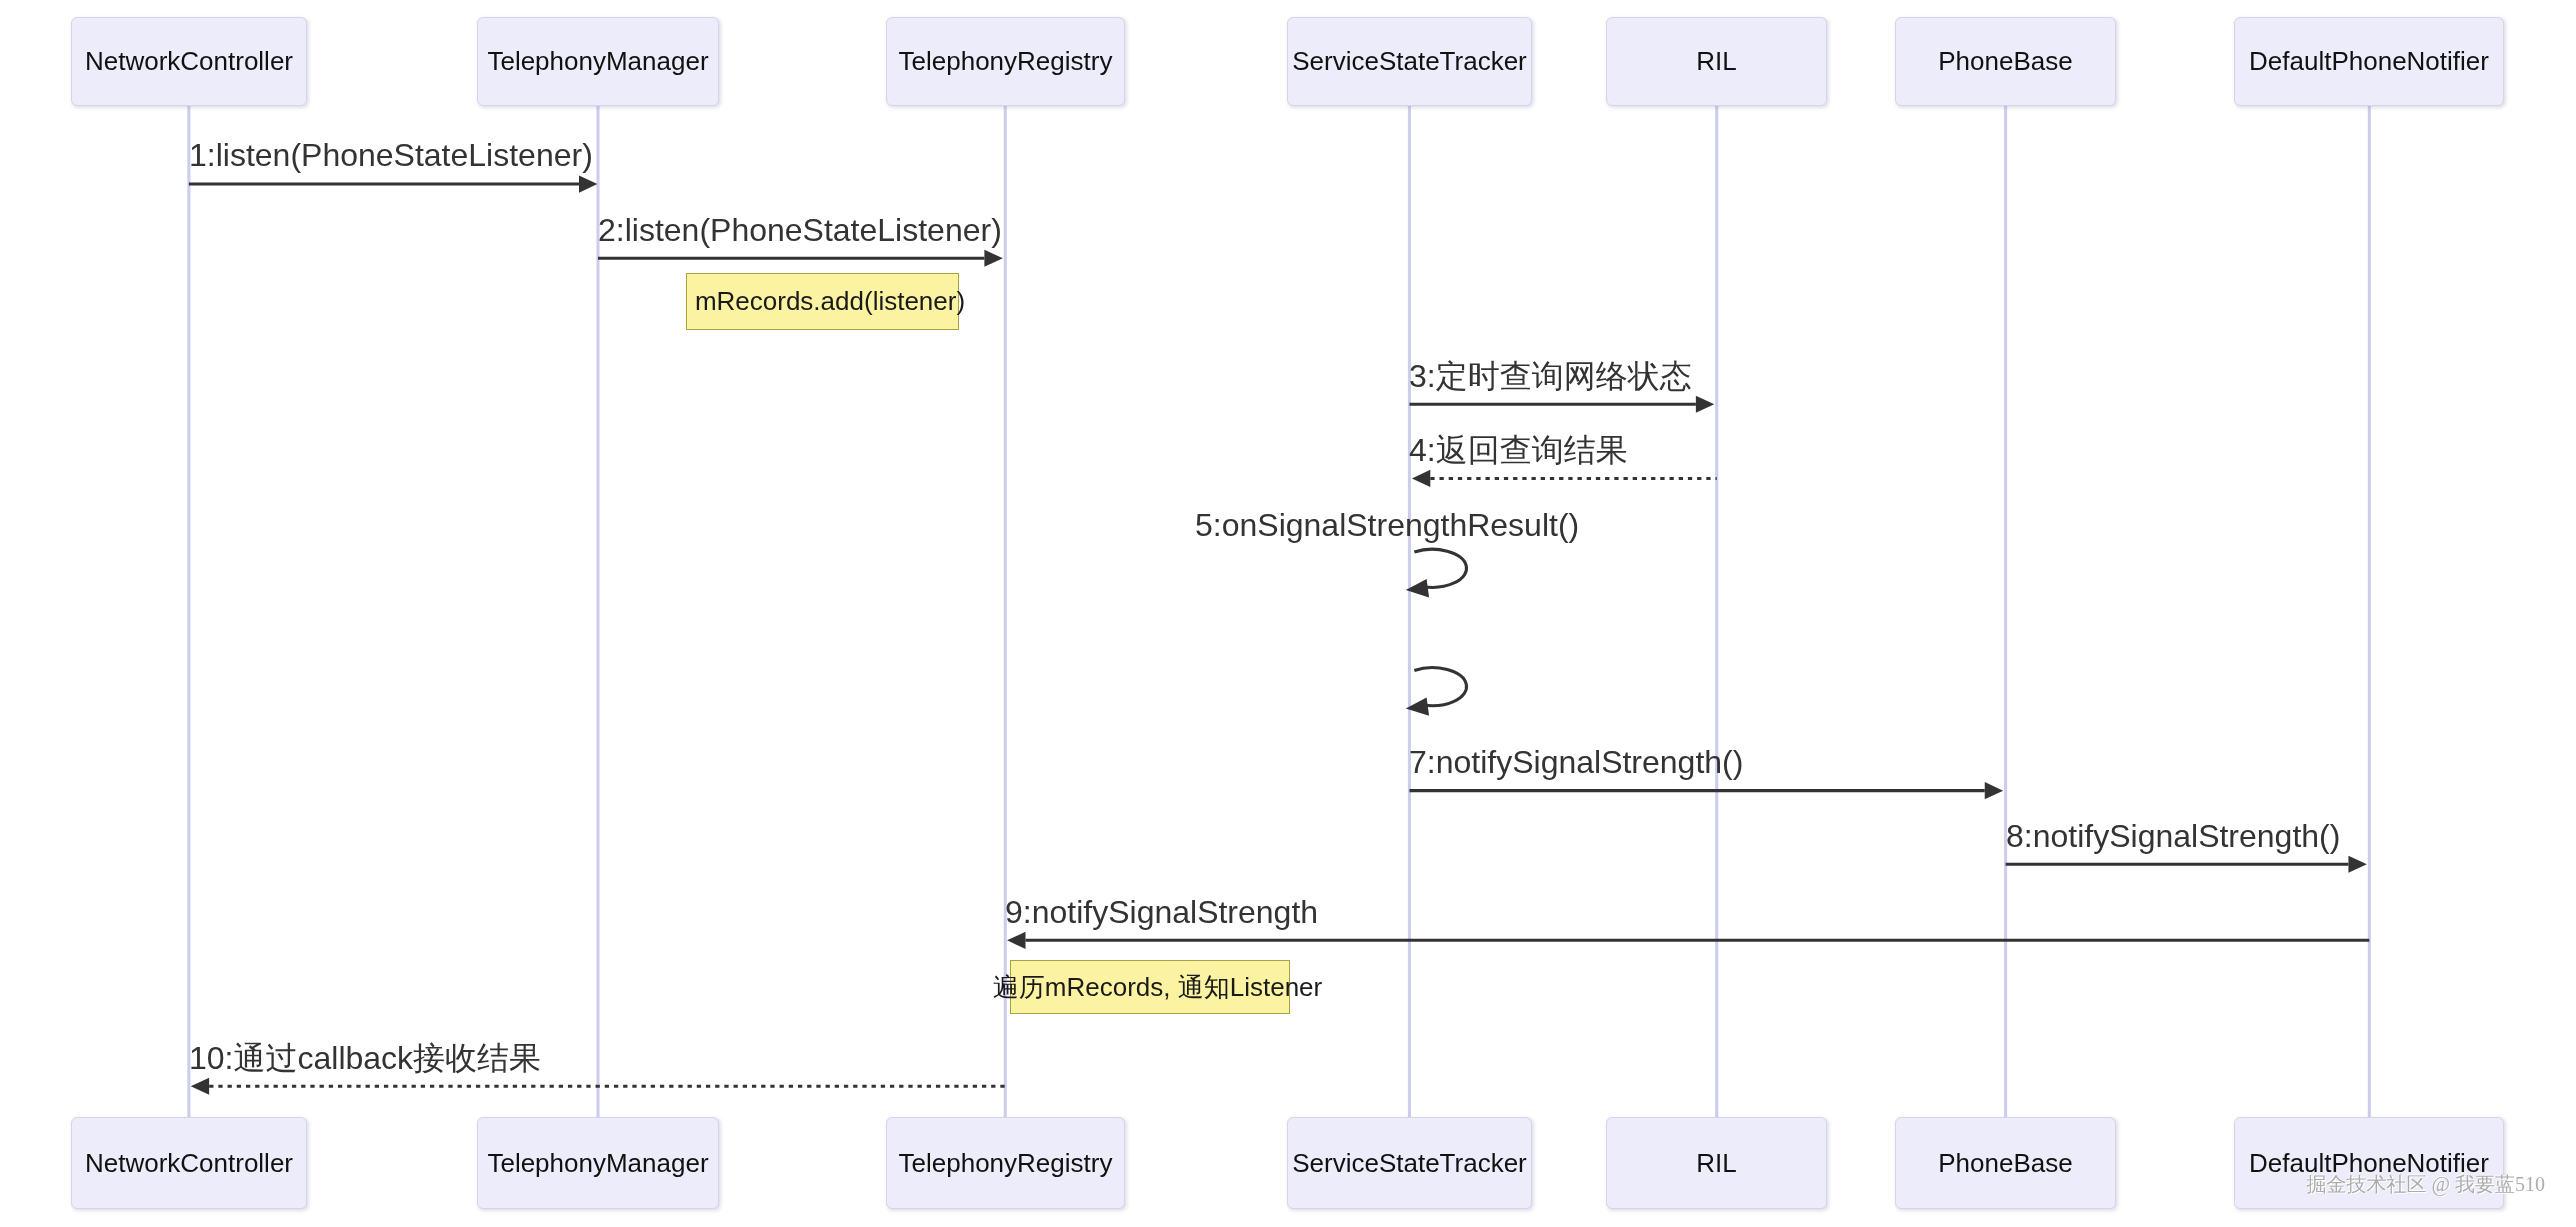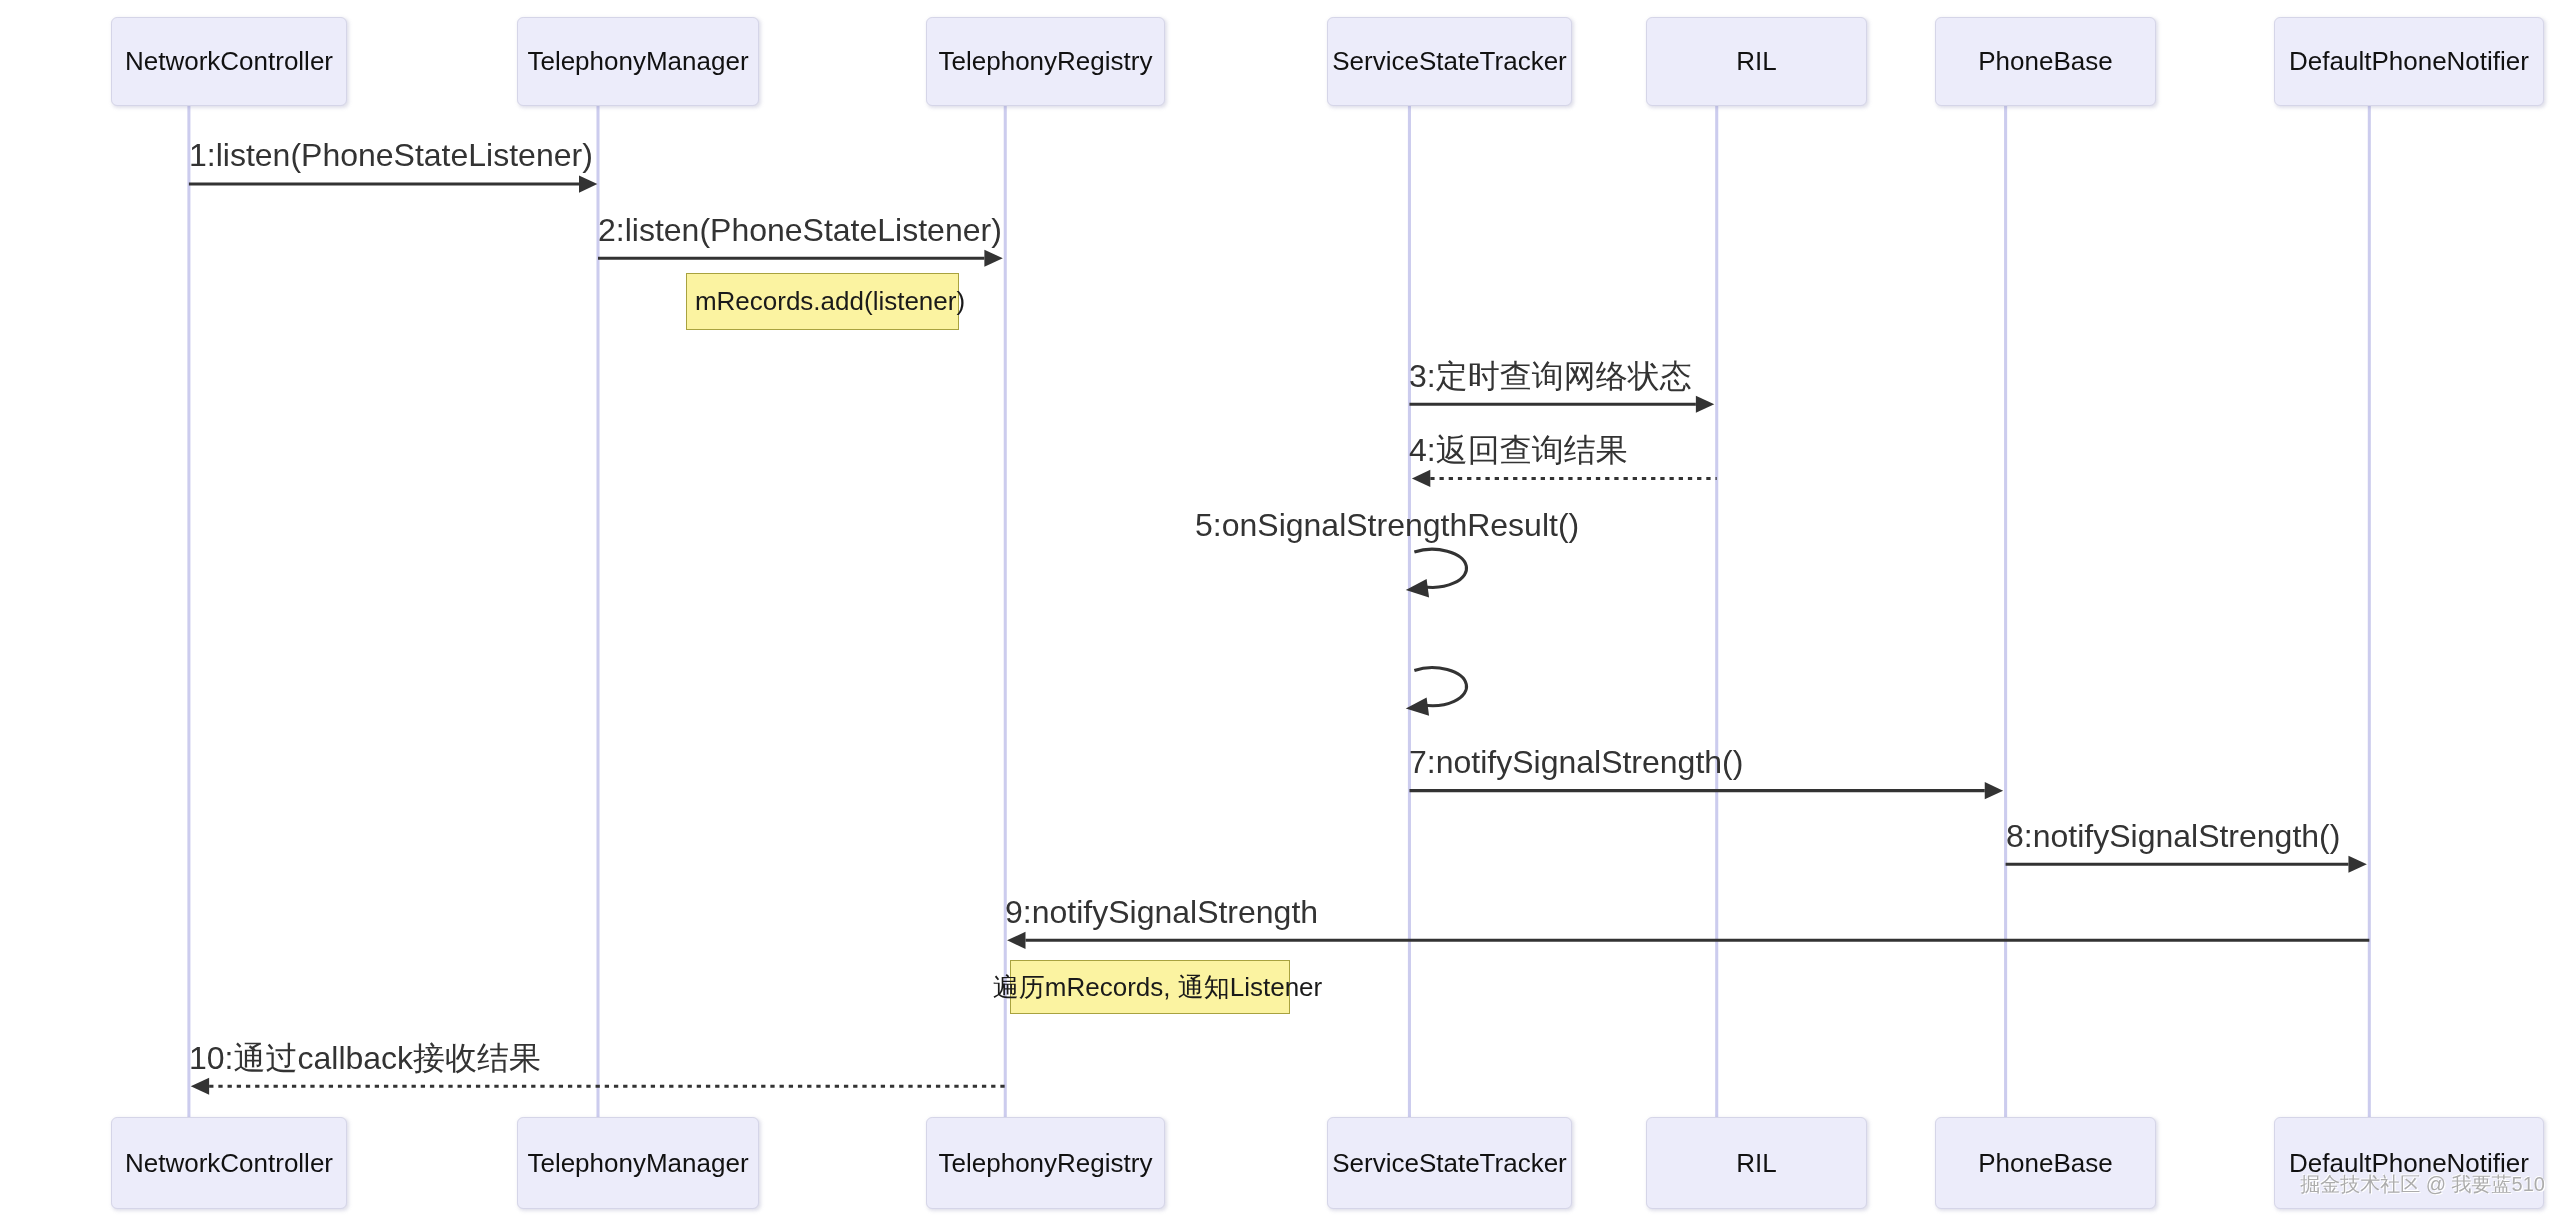--- a/index.html
+++ b/index.html
@@ -12,21 +12,20 @@
   }
   .actor{
     position:absolute;
     background:#ECECFA;
     border:1.2px solid #D5D5E8;
     border-radius:6.1px;
     box-shadow:1.8px 1.8px 3.7px rgba(140,140,180,0.28);
     display:flex;align-items:center;justify-content:center;
     font-size:26px;color:#111111;
     box-sizing:border-box;
-    margin-left:40px;
   }
   .msg-label{
     position:absolute;
     font-size:32px;color:#333333;
     text-align:left;
     height:31px;line-height:31px;
     white-space:nowrap;
   }
   .note{
     position:absolute;
@@ -36,20 +35,21 @@
     font-size:26px;color:#1A1A1A;
     box-sizing:border-box;
     white-space:nowrap;
     padding-left:15px;
   }
   .watermark{
     position:absolute;
     font-size:20px;color:#ACACAC;
     text-shadow:1.2px 1.2px 0.6px #ffffff,-0.6px -0.6px 0.6px #ffffff;
     white-space:nowrap;
+    font-family:Liberation Serif, serif;
   }
   svg.layer{position:absolute;left:0;top:0;}
 </style>
 </head>
 <body>
 
 <div class="canvas">
 
   <svg class="layer" width="2576" height="1228" viewBox="0 0 4200 2002">
 

